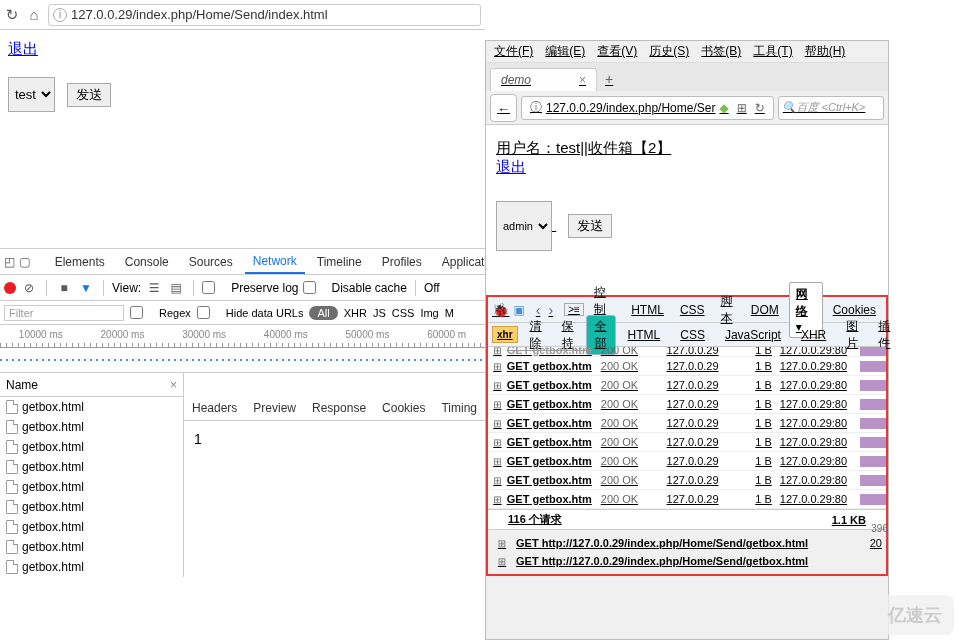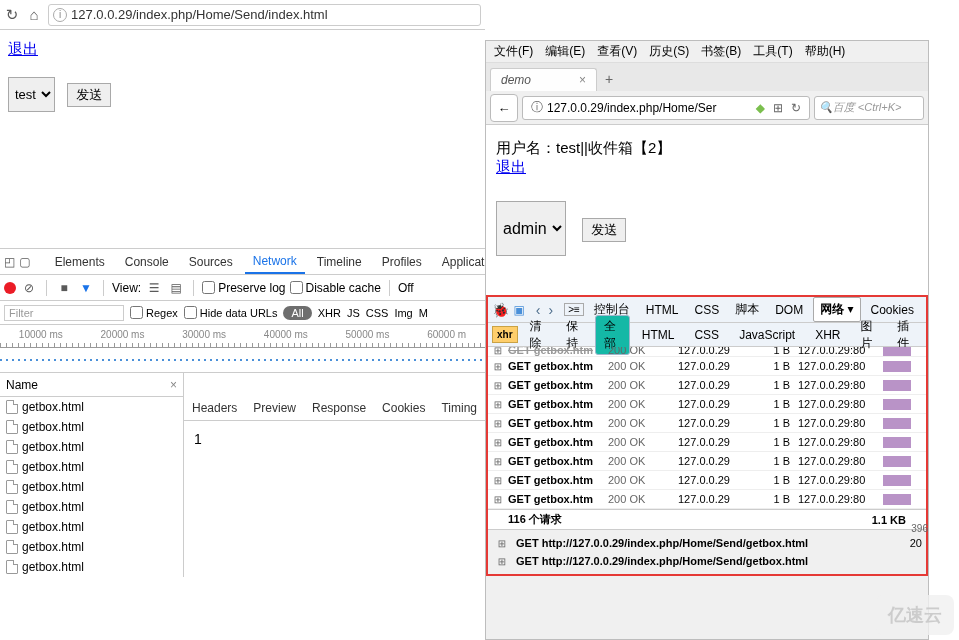--- a/index.html
+++ b/index.html
@@ -21,21 +21,21 @@
     .form-line button { font-size: 13px; background: #efefef; border: 1px solid #a9a9a9; padding: 2px 8px; margin-left: 8px; }
     
     
     .devtools { position: absolute; left: 0; top: 248px; width: 485px; border-top: 1px solid #ccc; background: #fff; }
     .dt-row { display: flex; align-items: center; height: 26px; border-bottom: 1px solid #ccc; padding: 0 4px; gap: 4px; font-size: 12px; }
     .dt-icon { width: 18px; height: 18px; display: flex; align-items: center; justify-content: center; color: #5a5a5a; cursor: pointer; }
     .dt-tab { padding: 4px 8px; color: #333; cursor: pointer; }
     .dt-tab.active { color: #1a73e8; border-bottom: 2px solid #1a73e8; }
     .dt-sep { width: 1px; height: 16px; background: #ccc; margin: 0 4px; }
     .red-dot { width: 12px; height: 12px; background: #eb1c26; border-radius: 50%; }
-    .dt-check { display: flex; align-items: center; gap: 3px; }
+    .dt-check { display: flex; align-items: center; gap: 16px; }
     .filter-bar { display: flex; align-items: center; height: 24px; padding: 0 4px; gap: 6px; border-bottom: 1px solid #ccc; font-size: 11px; }
     .filter-input { border: 1px solid #ccc; background: #fff; padding: 1px 4px; font-size: 11px; width: 120px; color: #999; }
     .pill { background: #6e6e6e; color: #fff; padding: 1px 8px; border-radius: 10px; font-size: 11px; }
     .timeline { height: 48px; border-bottom: 1px solid #ccc; position: relative; padding-top: 4px; }
     .timeline-labels { display: flex; justify-content: space-around; font-size: 10px; color: #888; }
     .timeline-ticks { position: absolute; left: 0; right: 0; top: 22px; height: 10px; border-top: 1px solid #999; }
     .timeline-ticks2 { position: absolute; left: 0; right: 0; top: 18px; height: 4px; background: repeating-linear-gradient(90deg, #999 0 1px, transparent 1px 6px); }
     .timeline-blue { position: absolute; left: 0; right: 0; top: 34px; height: 2px; background: repeating-linear-gradient(90deg, #4a90d9 0 2px, transparent 2px 6px); }
     
     .dt-main { display: flex; }
@@ -45,36 +45,36 @@
     .name-row { height: 20px; display: flex; align-items: center; padding: 0 6px; font-size: 12px; gap: 4px; }
     .file-icon { width: 12px; height: 14px; border: 1px solid #999; border-radius: 1px; position: relative; }
     .file-icon::after { content: ''; position: absolute; right: -1px; top: -1px; width: 4px; height: 4px; background: #fff; border-left: 1px solid #999; border-bottom: 1px solid #999; }
     
     .detail-col { flex: 1; }
     .detail-tabs { display: flex; height: 24px; border-bottom: 1px solid #ccc; font-size: 12px; margin-top: 24px; }
     .detail-tab { padding: 4px 8px; color: #333; cursor: pointer; }
     .detail-content { padding: 10px; font-size: 14px; }
     
     
-    .right-browser { position: absolute; left: 485px; top: 40px; width: 444px; height: 600px; background: #f0f0f0; border: 1px solid #bdbdbd; }
+    .right-browser { position: absolute; left: 485px; top: 40px; width: 404px; height: 600px; background: #f0f0f0; border: 1px solid #bdbdbd; text-decoration: underline; }
     .ff-menu { height: 22px; display: flex; align-items: center; padding: 0 4px; gap: 4px; font-size: 12px; background: #f0f0f0; border-bottom: 1px solid #ddd; }
     .ff-menu span { padding: 2px 4px; cursor: pointer; }
     .ff-tabs { height: 28px; display: flex; align-items: flex-end; padding: 0 4px; background: #e8e8e8; }
     .ff-tab { background: #fefefe; border: 1px solid #ccc; border-bottom: none; border-radius: 3px 3px 0 0; padding: 4px 10px; display: flex; align-items: center; gap: 48px; font-size: 12px; font-style: italic; color: #555; }
     .ff-tab .x { color: #888; cursor: pointer; font-style: normal; }
     .ff-plus { padding: 4px 8px; color: #666; cursor: pointer; font-size: 14px; }
     .ff-addr { height: 34px; display: flex; align-items: center; padding: 0 4px; gap: 4px; background: #f0f0f0; border-bottom: 1px solid #ccc; }
     .ff-back { width: 28px; height: 28px; border: 1px solid #bbb; border-radius: 4px; display: flex; align-items: center; justify-content: center; cursor: pointer; background: #fff; }
     .ff-url { flex: 1; display: flex; align-items: center; border: 1px solid #bbb; border-radius: 3px; height: 24px; padding: 0 4px; background: #fff; font-size: 12px; }
     .ff-icon { padding: 0 4px; color: #666; cursor: pointer; }
     .ff-shield { color: #7bbf4e; }
     .ff-search { width: 110px; display: flex; align-items: center; border: 1px solid #bbb; border-radius: 3px; height: 24px; padding: 0 4px; background: #fff; font-size: 11px; color: #999; font-style: italic; }
     
     .ff-page { background: #fff; padding: 14px 10px; height: 170px; font-size: 15px; }
-    .ff-page select { font-size: 16px; background: #efefef; border: 1px solid #a9a9a9; padding: 17px 2px; }
+    .ff-page select { font-size: 11px; background: #efefef; border: 1px solid #a9a9a9; padding: 17px 2px; }
     .ff-page button { font-size: 13px; background: #efefef; border: 1px solid #a9a9a9; padding: 2px 8px; margin-left: 12px; }
     
     
     .fb { border: 2px solid #e53935; background: #fff; position: relative; }
     .fb-toolbar { height: 26px; display: flex; align-items: center; padding: 0 4px; gap: 4px; font-size: 12px; background: #eef3f9; border-bottom: 1px solid #ccc; }
     .fb-bug { color: #f57c00; font-size: 14px; }
     .fb-nav { display: flex; gap: 2px; margin: 0 4px; }
     .fb-nav span { padding: 0 3px; cursor: pointer; color: #4a6b8a; font-size: 14px; }
     .fb-tab { padding: 3px 6px; cursor: pointer; }
     .fb-tab.active { background: #fff; border: 1px solid #aaa; border-radius: 2px; }

